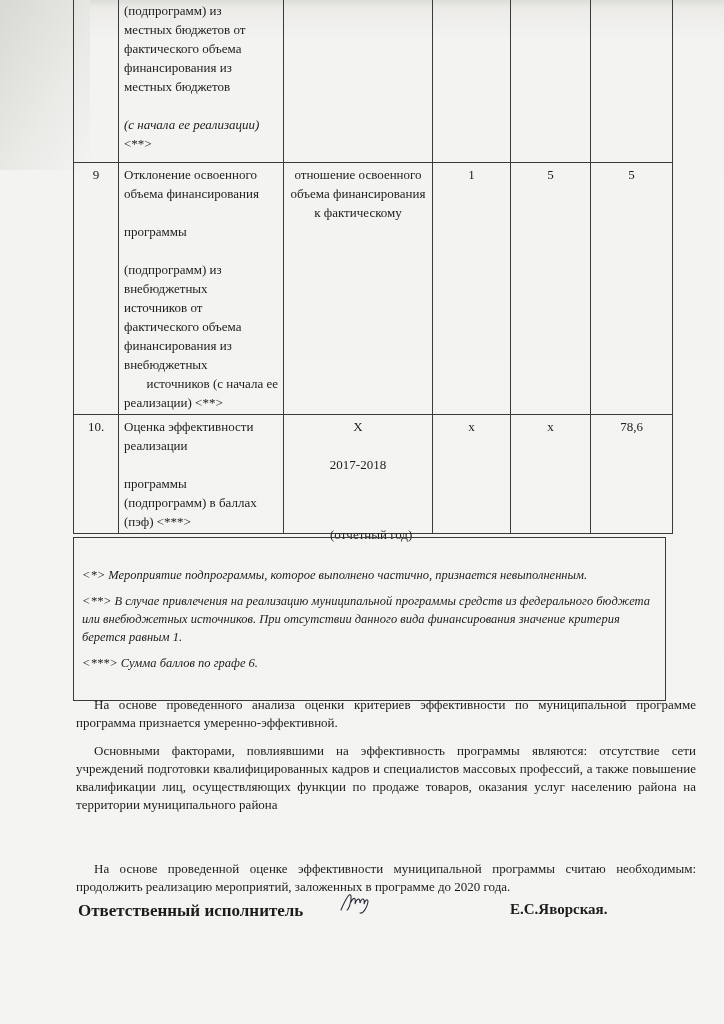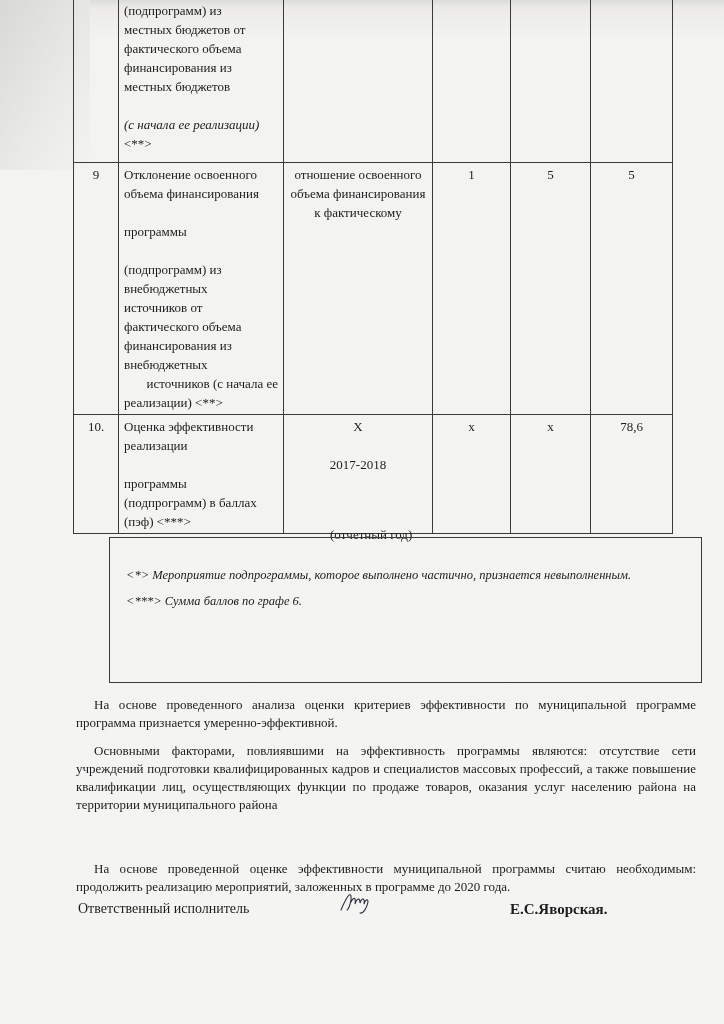--- a/index.html
+++ b/index.html
@@ -30,35 +30,34 @@
     }
     col.c1 { width: 45px; } col.c2 { width: 165px; } col.c3 { width: 149px; }
     col.c4 { width: 78px; } col.c5 { width: 80px; } col.c6 { width: 82px; }
     .num { text-align: center; }
     .ctr { text-align: center; }
     .gap { display: block; height: 19px; }
     .reporting-year {
       position: absolute; left: 330px; top: 527px; font-size: 13px;
     }
     .footnotes {
-      position: absolute; left: 73px; top: 537px; width: 593px; height: 146px;
+      position: absolute; left: 73px; top: 537px; width: 593px; height: 164px;
       border: 1px solid #3a3a3a; box-sizing: border-box;
       font-style: italic; font-size: 12.5px; line-height: 18px;
-      padding: 28px 8px 0 16px;
-      margin-left: 36px;
+      padding: 28px 8px 0 8px;
     }
     .footnotes p { margin: 0 0 8px 0; }
     .para {
       position: absolute; left: 76px; width: 620px;
       font-size: 13px; line-height: 18px; text-align: justify;
     }
     .para .indent { display: inline-block; width: 18px; }
     .sign-role {
       position: absolute; left: 78px; top: 901px;
-      font-weight: normal; font-size: 14px;
+      font-weight: bold; font-size: 17px;
     }
     .sign-name {
       position: absolute; left: 510px; top: 901px;
       font-weight: bold; font-size: 15px;
     }
     .signature {
       position: absolute; left: 338px; top: 888px; width: 40px; height: 28px;
     }
   </style>
 </head>
@@ -139,20 +138,21 @@
     <td class="ctr">x</td>
     <td class="ctr">78,6</td>
   </tr>
 </tbody>
   </table>
 
 <div class="reporting-year">(отчетный год)</div>
 
 <div class="footnotes">
   <p>&lt;*&gt; Мероприятие подпрограммы, которое выполнено частично, признается невыполненным.</p>
+  <p>&lt;**&gt; В случае привлечения на реализацию муниципальной программы средств из федерального бюджета или внебюджетных источников. При отсутствии данного вида финансирования значение критерия берется равным 1.</p>
   <p>&lt;***&gt; Сумма баллов по графе 6.</p>
 </div>
 
 <div class="para" style="top:696px;">
   <span class="indent"></span><span>На основе проведенного анализа оценки критериев эффективности по муниципальной программе программа признается умеренно-эффективной.</span>
 </div>
 <div class="para" style="top:742px;">
   <span class="indent"></span><span>Основными факторами,  повлиявшими на эффективность программы являются: отсутствие сети учреждений подготовки квалифицированных кадров и специалистов массовых профессий, а также повышение квалификации лиц, осуществляющих функции по продаже товаров, оказания услуг населению района  на территории муниципального района</span>
 </div>
 <div class="para" style="top:860px;">

